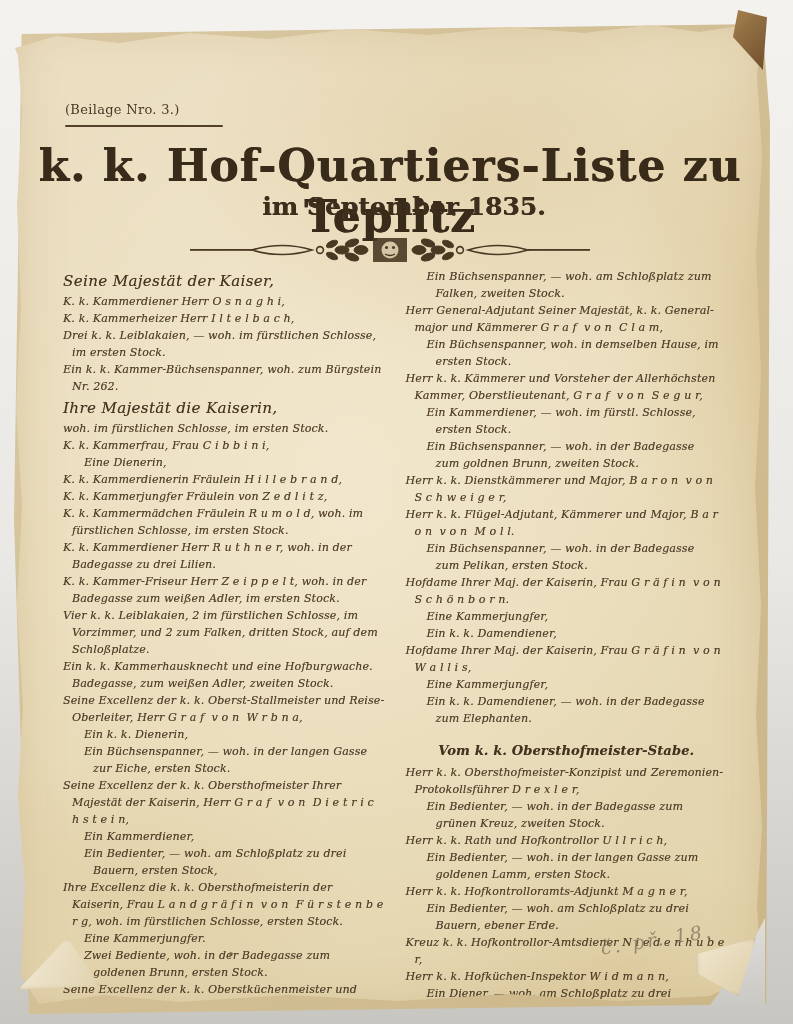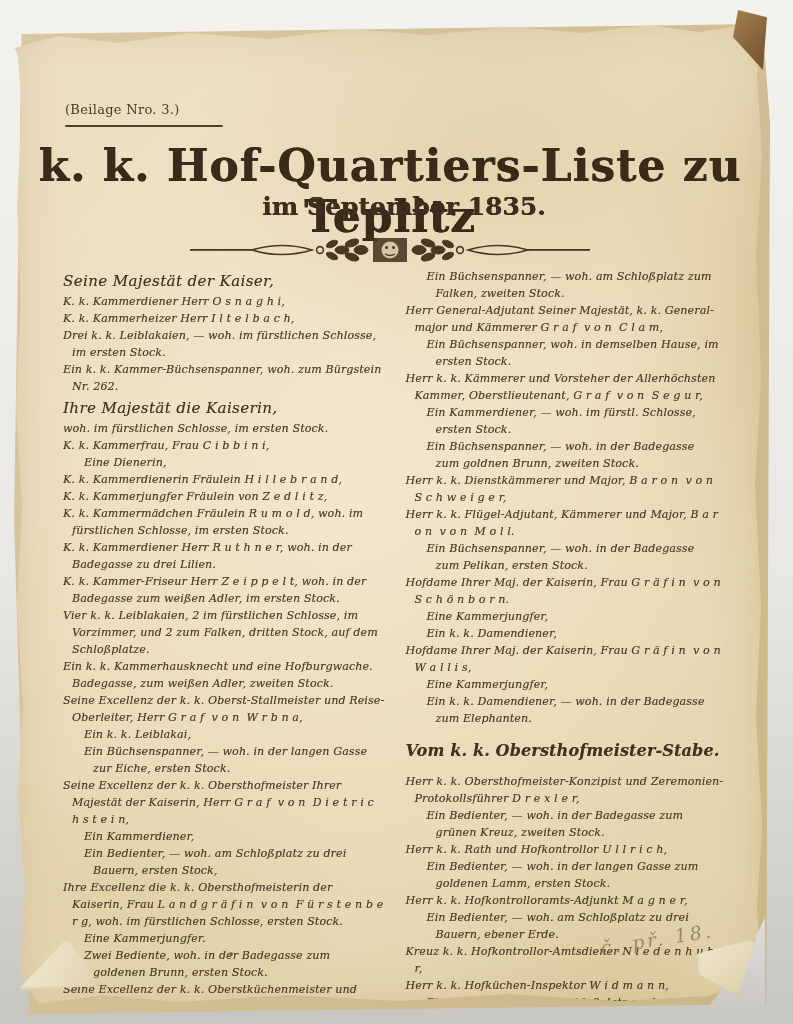--- a/index.html
+++ b/index.html
@@ -35,21 +35,21 @@
     font-weight:bold;color:#3d2e1d;text-shadow:0.4px 0 #3d2e1d;}
   .ornament{position:absolute;left:0;top:220px;width:100%;text-align:center;}
   .columns{position:absolute;left:54px;top:252px;width:664px;display:flex;gap:21px;font-style:italic;}
   .col{width:325px;}
   .line{font-size:11px;line-height:17px;letter-spacing:0.15px;white-space:pre-wrap;
     color:#4f3d28;text-shadow:0.2px 0 rgba(79,61,40,0.55);}
   .line.entry{text-indent:-9px;padding-left:9px;}
   .line.sub{text-indent:-9px;padding-left:30px;padding-right:8px;}
   .line.center{text-align:left;padding-right:20px;}
   .line.heading{font-size:15px;line-height:19px;margin:4px 0 2px;letter-spacing:0.4px;color:#443220;}
-  .line.section{font-size:16px;line-height:16px;text-align:left;font-weight:bold;margin:16px 0 14px;color:#443220;}
+  .line.section{font-size:13px;line-height:16px;text-align:center;font-weight:bold;margin:16px 0 5px;color:#443220;}
   .fold{position:absolute;}
   .fold-bl{left:18px;top:938px;width:82px;height:52px;
     background:linear-gradient(115deg,#f2ead4,#e0d2ae);
     clip-path:polygon(0 100%,60% 0,100% 92%,0 100%);
     box-shadow:inset 0 0 4px rgba(140,105,60,0.5);}
   .fold-br-notch{left:703px;top:916px;width:62px;height:92px;
     background:linear-gradient(180deg,#dfdedb,#c9c8c3);
     clip-path:polygon(100% 2%,100% 100%,8% 100%,70% 42%);}
   .fold-br-flap{left:696px;top:938px;width:60px;height:58px;
     background:linear-gradient(135deg,#f1e8d0,#dccda6);
@@ -111,21 +111,21 @@
           <div class="line entry">K. k. Kammerfrau, Frau C i b b i n i,</div>
           <div class="line sub">Eine Dienerin,</div>
           <div class="line entry">K. k. Kammerdienerin Fräulein H i l l e b r a n d,</div>
           <div class="line entry">K. k. Kammerjungfer Fräulein von Z e d l i t z,</div>
           <div class="line entry">K. k. Kammermädchen Fräulein R u m o l d, woh. im fürstlichen Schlosse, im ersten Stock.</div>
           <div class="line entry">K. k. Kammerdiener Herr R u t h n e r, woh. in der Badegasse zu drei Lilien.</div>
           <div class="line entry">K. k. Kammer-Friseur Herr Z e i p p e l t, woh. in der Badegasse zum weißen Adler, im ersten Stock.</div>
           <div class="line entry">Vier k. k. Leiblakaien, 2 im fürstlichen Schlosse, im Vorzimmer, und 2 zum Falken, dritten Stock, auf dem Schloßplatze.</div>
           <div class="line entry">Ein k. k. Kammerhausknecht und eine Hofburgwache. Badegasse, zum weißen Adler, zweiten Stock.</div>
           <div class="line entry">Seine Excellenz der k. k. Oberst-Stallmeister und Reise-Oberleiter, Herr G r a f  v o n  W r b n a,</div>
-          <div class="line sub">Ein k. k. Leiblakai,</div>
+          <div class="line sub">Ein k. k. Dienerin,</div>
           <div class="line sub">Ein Büchsenspanner, — woh. in der langen Gasse zur Eiche, ersten Stock.</div>
           <div class="line entry">Seine Excellenz der k. k. Obersthofmeister Ihrer Majestät der Kaiserin, Herr G r a f  v o n  D i e t r i c h s t e i n,</div>
           <div class="line sub">Ein Kammerdiener,</div>
           <div class="line sub">Ein Bedienter, — woh. am Schloßplatz zu drei Bauern, ersten Stock,</div>
           <div class="line entry">Ihre Excellenz die k. k. Obersthofmeisterin der Kaiserin, Frau L a n d g r ä f i n  v o n  F ü r s t e n b e r g, woh. im fürstlichen Schlosse, ersten Stock.</div>
           <div class="line sub">Eine Kammerjungfer.</div>
           <div class="line sub">Zwei Bediente, woh. in der Badegasse zum goldenen Brunn, ersten Stock.</div>
           <div class="line entry">Seine Excellenz der k. k. Oberstküchenmeister und Lokal-Oberleiter des Hofhaushaltes, Herr L a n d g r a f  v o n  F ü r s t e n b e r g,</div>
         </div>
       <div class="col">

